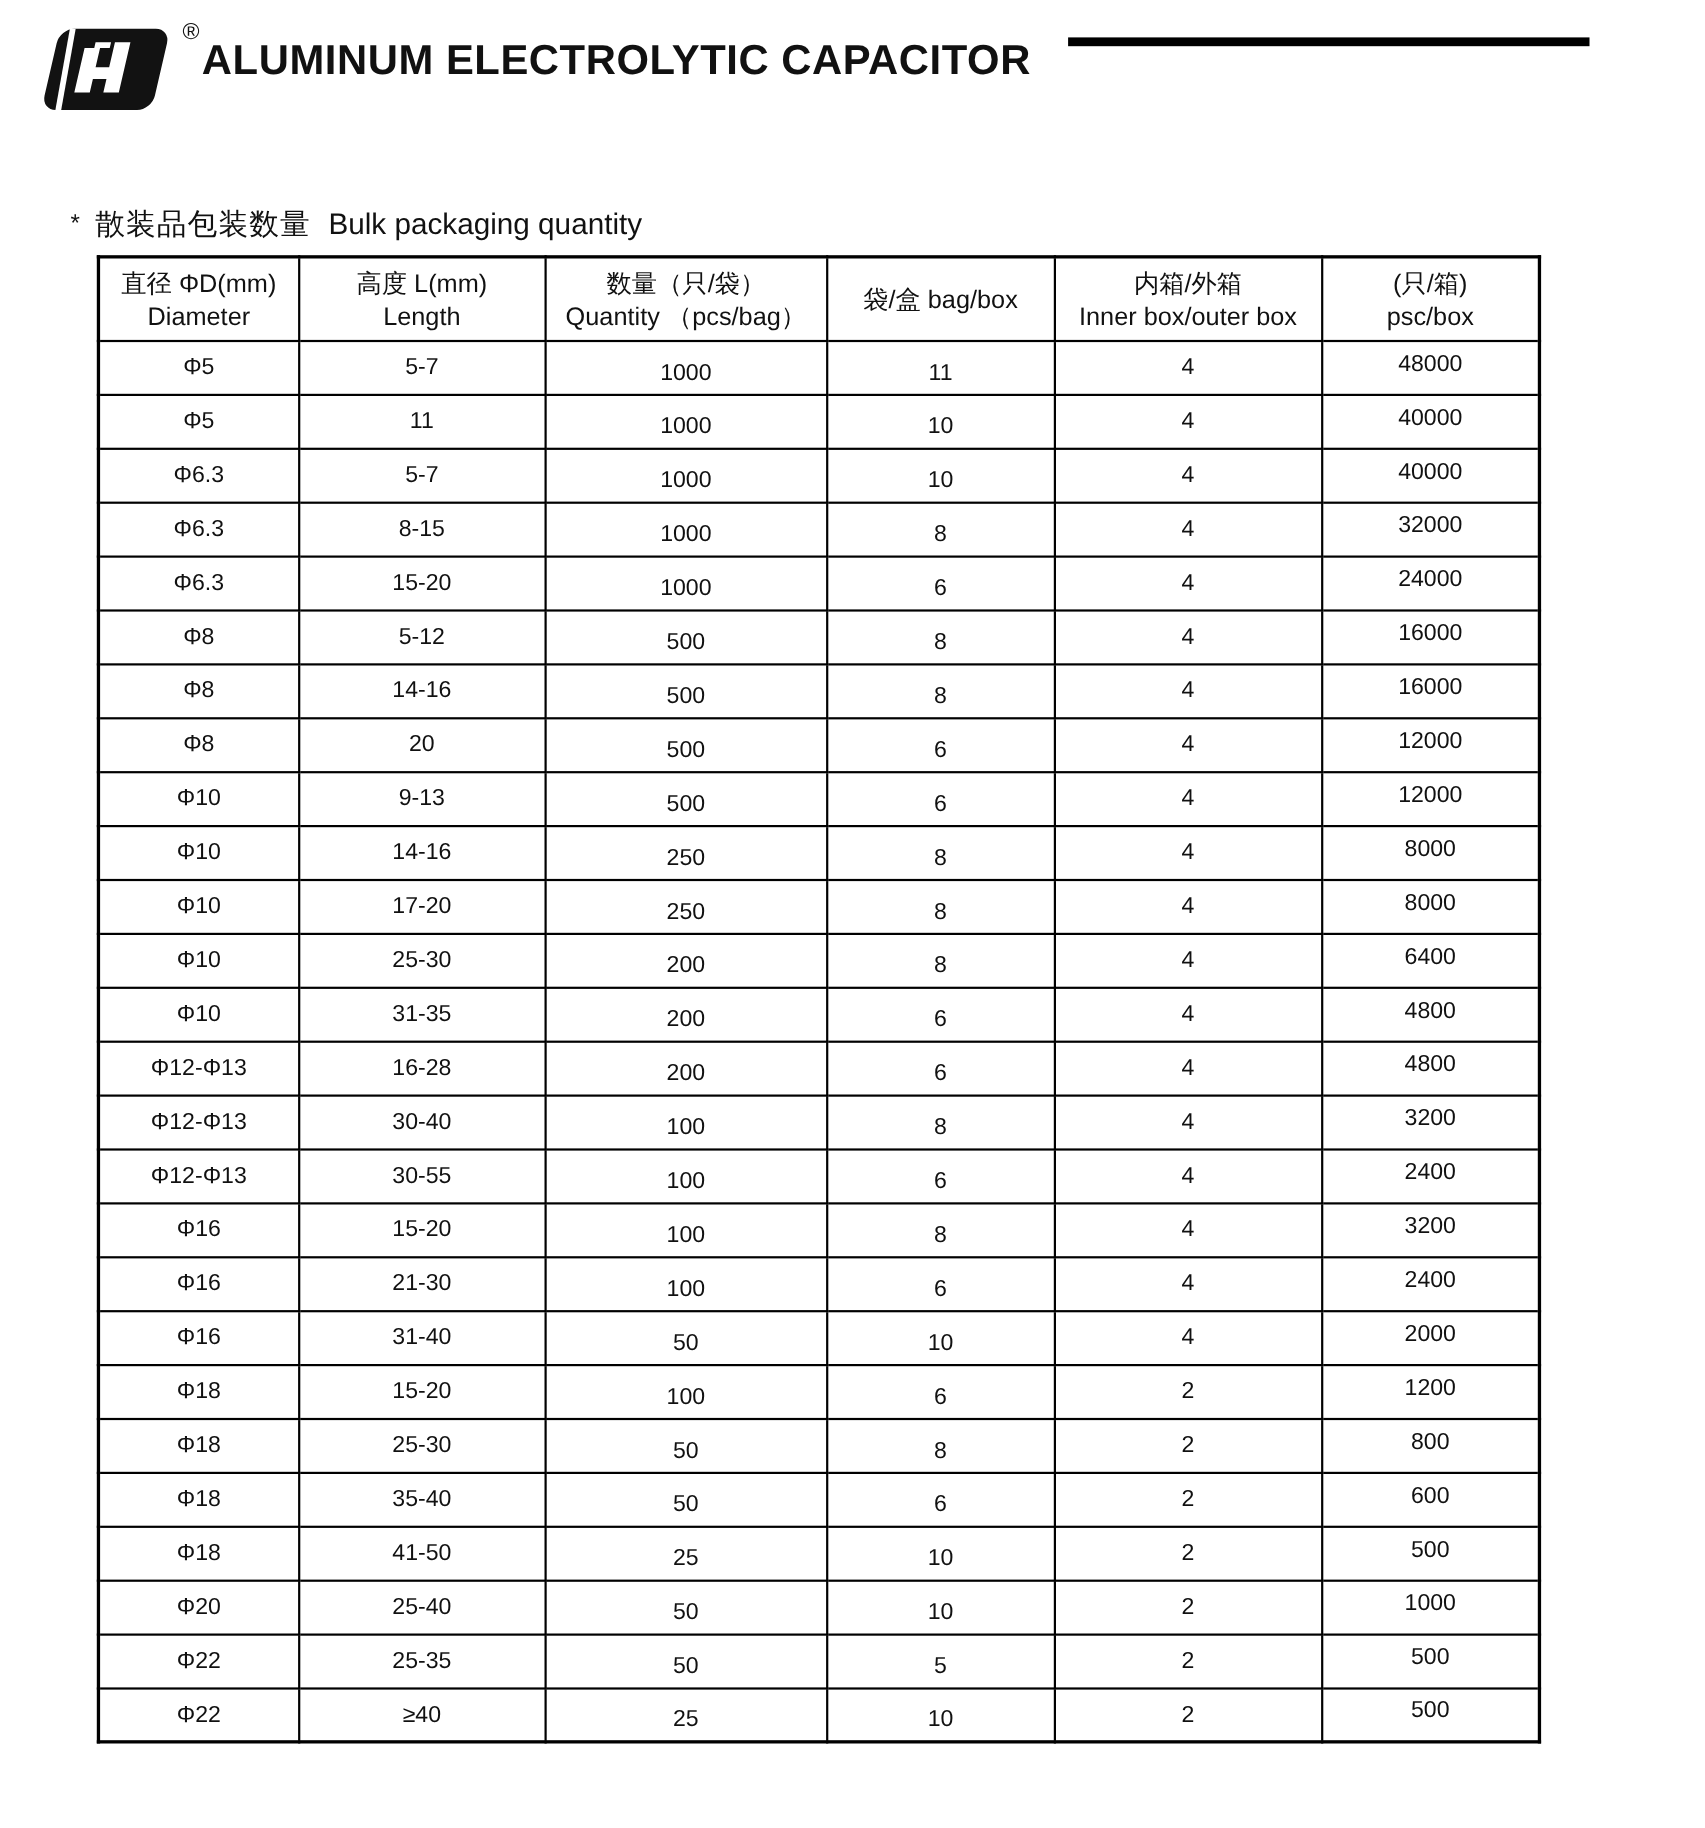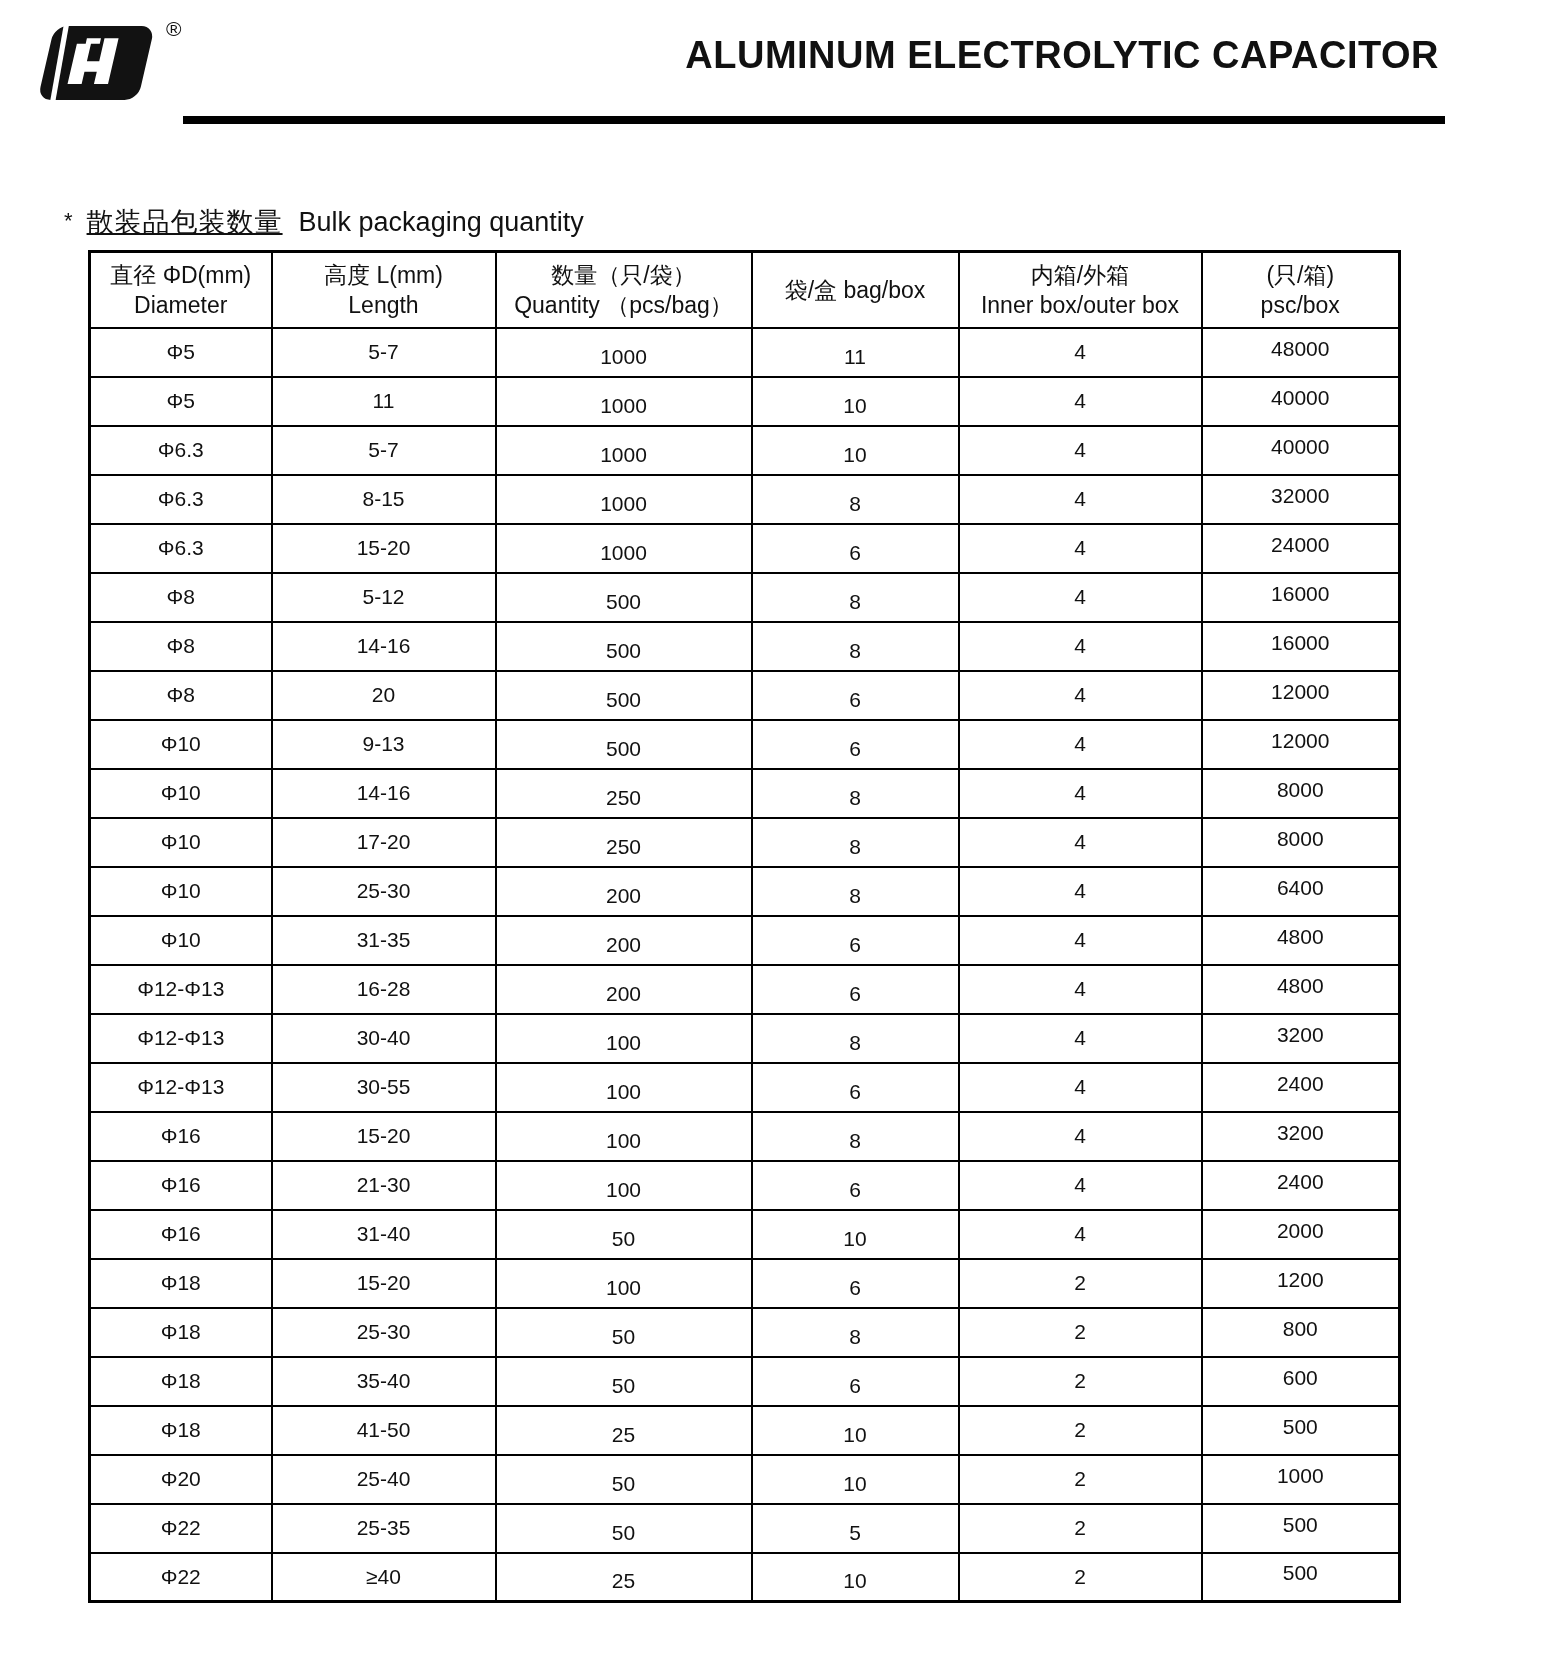--- a/index.html
+++ b/index.html
@@ -12,28 +12,28 @@
   .page { position:relative; width:1550px; height:1662px; background:#fff; overflow:hidden; }
 
   
   .masthead { display:flex; align-items:flex-start; padding:20px 105px 0 36px; }
   .brand { display:flex; align-items:flex-start; flex:0 0 auto; }
   .logo-mark { width:132px; height:86px; display:block; }
   .reg { font-size:21px; line-height:1; position:relative; top:-2px; left:-2px; }
   .brand-text { margin-left:6px; margin-top:8px; }
   .brand-cn { font-size:45px; font-weight:bold; line-height:1.0; letter-spacing:1px; white-space:nowrap; }
   .brand-en { font-size:29px; font-weight:bold; letter-spacing:3px; line-height:1.05; }
-  .title-block { flex:1 1 auto; display:flex; flex-direction:column;gap:28px; }
+  .title-block { flex:1 1 auto; display:flex; flex-direction:row;gap:28px; }
   .page-title { font-size:38px; line-height:38px; font-weight:bold; text-align:right; margin-top:16px; padding-right:6px; letter-spacing:0.5px; white-space:nowrap; }
   .title-rule { height:8px; background:#000; margin-top:14px; width:100%; }
 
   
   .section { margin:82px 0 10px 64px; font-size:27px; line-height:32px; display:flex; align-items:baseline; }
   .asterisk { font-size:22px; margin-right:14px; position:relative; top:-3px; }
-  .heading-cn { letter-spacing:1px;text-decoration:underline; }
+  .heading-cn { letter-spacing:1px; }
   .heading-en { margin-left:16px; }
 
   
   table.pack { border-collapse:collapse; table-layout:fixed; width:1310px; margin-left:88px; border:3px solid #000; }
   col.w1 { width:182px; } col.w2 { width:224px; } col.w3 { width:256px; }
   col.w4 { width:207px; } col.w5 { width:243px; } col.w6 { width:198px; }
   th, td { border:2px solid #000; text-align:center; vertical-align:middle; }
   th { height:76px; font-weight:normal; font-size:23px; line-height:30px; padding:2px 0; }
   td { height:49px; font-size:21px; padding:0; }
   td.c3, td.c4 { padding-top:9px; }

